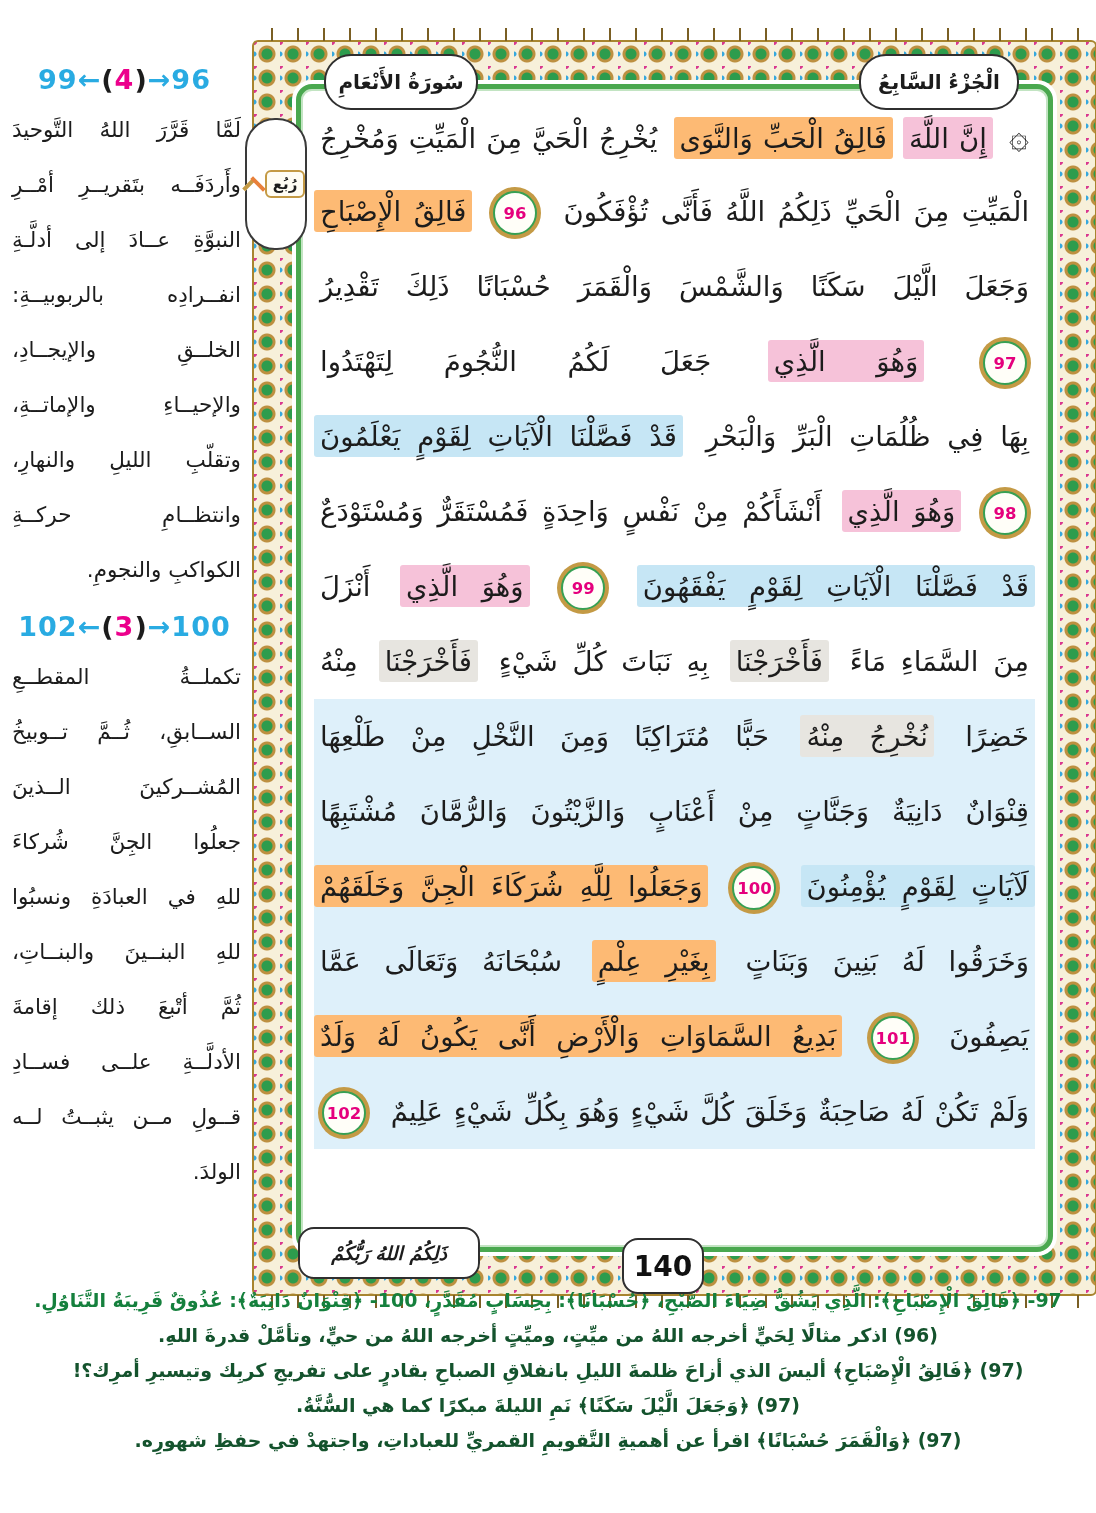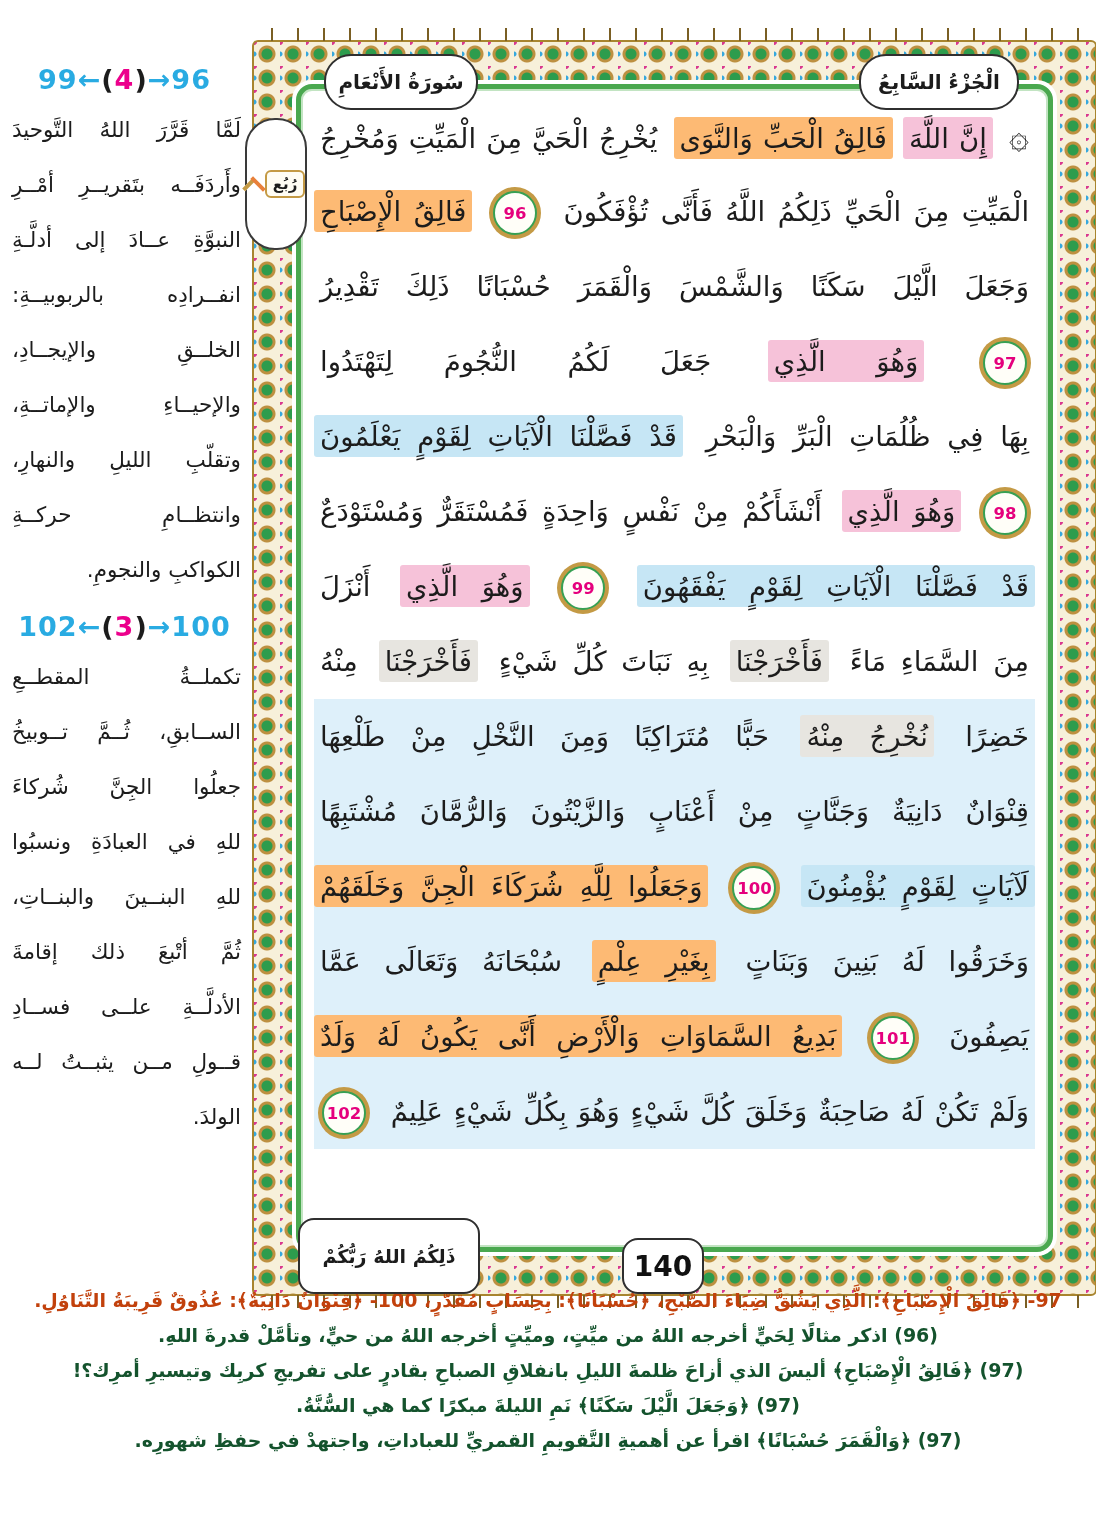--- a/index.html
+++ b/index.html
@@ -66,33 +66,33 @@
   .rub-pill{
     position:absolute;left:-9px;top:32px;width:58px;height:128px;background:#fff;
     border:2px solid #3a3a3a;border-radius:30px;z-index:5;
     display:flex;align-items:center;justify-content:center;gap:7px;margin-top:44px;
   }
   .rub-diamond{width:11px;height:11px;border:2px solid #c49a45;transform:rotate(45deg);background:#efe3c4;}
   .rub-bud{width:14px;height:14px;border-radius:50% 50% 50% 0;transform:rotate(-45deg);
     background:#2d9c4d;box-shadow:0 0 0 2px #e8803a;}
   .rub-box{border:2px solid #c49a45;border-radius:6px;padding:3px 6px;font-size:15px;font-weight:bold;background:#fffdf4;}
   .catchword{
-    position:absolute;left:44px;bottom:0;height:48px;min-width:158px;background:#fff;
+    position:absolute;left:44px;bottom:15px;height:48px;min-width:158px;background:#fff;
     border:2px solid #2f2f2f;border-radius:16px;display:flex;align-items:center;justify-content:center;
-    font-size:19px;font-weight:bold;z-index:4;padding:12px 10px;direction:rtl;
+    font-size:19px;font-weight:bold;z-index:4;padding:0 10px;direction:rtl;font-style:italic;
   }
   .pagenum{
     position:absolute;left:368px;bottom:0;width:78px;height:52px;background:#fff;
     border:2px solid #2f2f2f;border-radius:16px;display:flex;align-items:center;justify-content:center;
     font-size:28px;font-weight:bold;z-index:4;color:#111;
   }
   
   .footnotes{position:absolute;left:0;top:1288px;width:1096px;}
   .fnote{direction:rtl;text-align:center;font-weight:bold;font-size:19px;line-height:25px;margin-bottom:10px;}
-  .c-teal{color:#c2410c;}
+  .c-teal{color:#15803d;}
   .c-magenta{color:#14532d;}
 </style>
 </head>
 <body>
 
 <aside class="commentary">
     <div>
       <div class="sb-head"><span class="num">99</span><span class="arr">←</span><span>(</span><span class="grp">4</span><span>)</span><span class="arr">→</span><span class="num">96</span></div>
       <div class="cline">لَمَّا قَرَّرَ اللهُ التَّوحيدَ</div>
       <div class="cline">وأَردَفَــه بتَقريــرِ أمْــرِ</div>
@@ -101,20 +101,21 @@
       <div class="cline">الخلــقِ والإيجــادِ،</div>
       <div class="cline">والإحيــاءِ والإماتــةِ،</div>
       <div class="cline">وتقلّبِ الليلِ والنهارِ،</div>
       <div class="cline">وانتظــامِ حركــةِ</div>
       <div class="cline pend">الكواكبِ والنجومِ.</div>
     </div>
     <div class="sb-sec2">
       <div class="sb-head"><span class="num">102</span><span class="arr">←</span><span>(</span><span class="grp">3</span><span>)</span><span class="arr">→</span><span class="num">100</span></div>
       <div class="cline">تكملــةُ المقطــعِ</div>
       <div class="cline">الســابقِ، ثُــمَّ تــوبيخُ</div>
+      <div class="cline">المُشــركينَ الــذينَ</div>
       <div class="cline">جعلُوا الجِنَّ شُركاءَ</div>
       <div class="cline">للهِ في العبادَةِ ونسبُوا</div>
       <div class="cline">للهِ البنــينَ والبنــاتِ،</div>
       <div class="cline">ثُمَّ أتْبعَ ذلك إقامةَ</div>
       <div class="cline">الأدلَّــةِ علــى فســادِ</div>
       <div class="cline">قــولِ مــن يثبــتُ لــه</div>
       <div class="cline pend">الولدَ.</div>
     </div>
   </aside>
 

